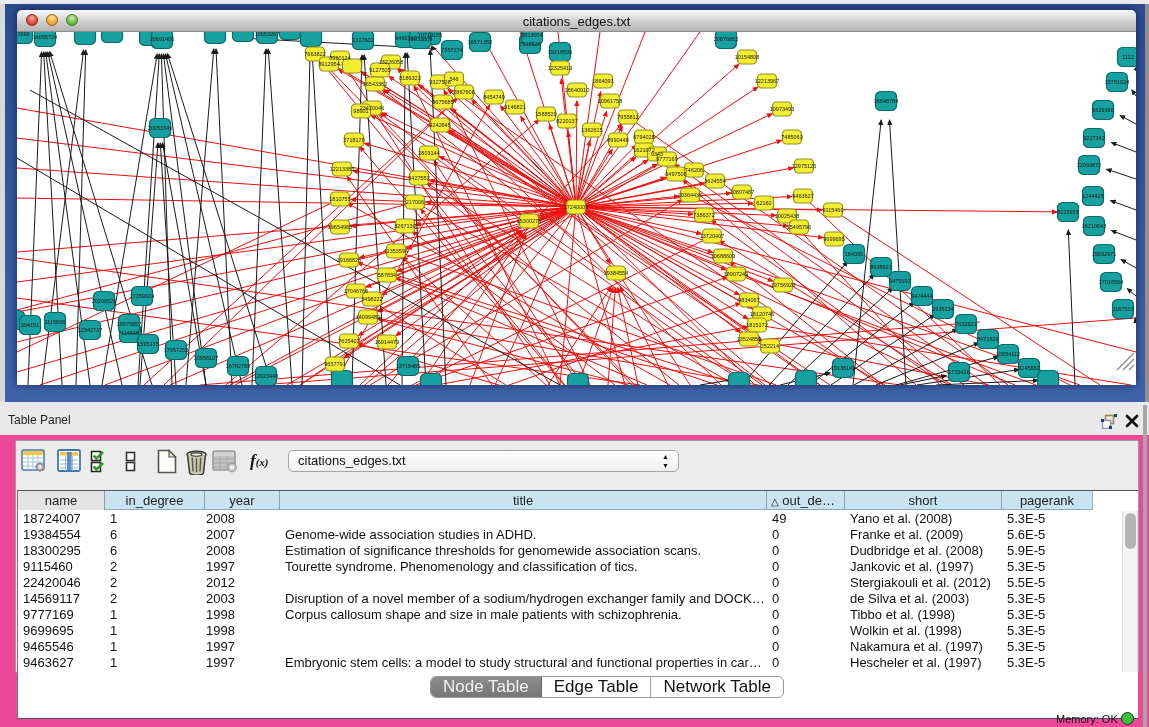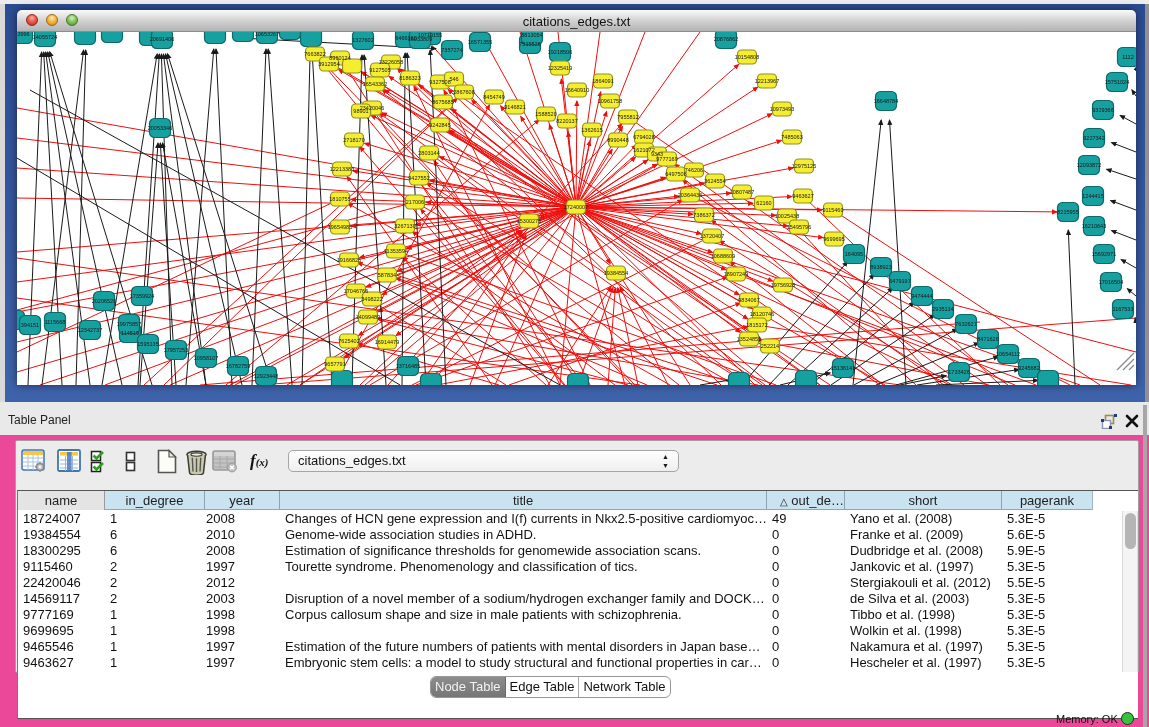--- a/index.html
+++ b/index.html
@@ -26,37 +26,37 @@
 .ic{position:absolute;top:0}
 #combo{position:absolute;left:270px;top:1px;width:391px;height:22px;background:linear-gradient(#fefefe,#efefef);border:1px solid #a5a5a5;border-radius:5px;font-size:13px;color:#111;line-height:20px;padding-left:9px}
 #combo .ar{position:absolute;right:9px;top:2px;font-size:7px;color:#1a1a1a;line-height:8.5px;letter-spacing:0}
 #tablewrap{position:absolute;left:1px;top:49px;width:1121px;height:229px;background:#fff;border-top:1px solid #555;border-bottom:1px solid #555;border-left:1px solid #777}
 #thead{position:absolute;left:0;top:0;width:1075px;height:19px;background:#c9e3f1;border-bottom:1px solid #8aa8ba}
 .th{position:absolute;top:0;height:19px;font-size:13px;color:#222;text-align:center;line-height:19px;border-right:1px solid #8ba4b2}
 #th1{left:0;width:87px;background:#e4e4e4;border-right:1px solid #9a9a9a}
 #th2{left:87px;width:100px}
 #th3{left:187px;width:75px}
 #th4{left:262px;width:487px}
-#th5{left:749px;width:78px;text-align:right;padding-left:4px}
+#th5{left:749px;width:78px;text-align:left;padding-left:4px}
 #th6{left:827px;width:157px}
 #th7{left:984px;width:91px;border-right:1px solid #9fb6c4}
 #tbody{position:absolute;left:0;top:20px;width:1075px;height:162px;overflow:hidden}
 .tr{height:16px;white-space:nowrap;position:relative}
 .c{position:absolute;top:0;height:16px;font-size:13px;line-height:16px;color:#111;overflow:hidden}
 .c1{left:5px;width:82px}
 .c2{left:92px;width:95px}
 .c3{left:188px;width:74px}
 .c4{left:267px;width:482px}
 .c5{left:754px;width:73px}
 .c6{left:832px;width:152px}
 .c7{left:989px;width:86px}
 #vscroll{position:absolute;left:1104px;top:20px;width:16px;height:161px;background:#f4f4f4;border-left:1px solid #dadada;border-right:1px solid #dadada}
 #vthumb{position:absolute;left:2px;top:2px;width:11px;height:36px;background:#b5b5b5;border-radius:6px}
 #tabs{position:absolute;left:430px;top:271px;height:22px;display:flex;border:1px solid #989898;border-radius:6px;overflow:hidden;background:#fff}
-.tab{font-size:13px;line-height:20px;padding:0 4px;color:#111;border-right:1px solid #a8a8a8}
+.tab{font-size:17px;line-height:20px;padding:0 12px;color:#111;border-right:1px solid #a8a8a8}
 .tab.sel{background:linear-gradient(#8d8d8d,#767676);color:#f2f2f2;border-right:1px solid #6a6a6a}
 .tab:last-child{border-right:none}
 #memory{position:absolute;left:1056px;top:308px;font-size:11px;color:#111}
 #memdot{position:absolute;left:1121px;top:307px;width:13px;height:13px;border-radius:50%;background:#38c23c;border:1.5px solid #2a2a2a}
 #redge{position:absolute;left:1143px;top:0;width:4px;height:325px;background:#a6a6a6}
 </style></head>
 <body>
 <div id="topstrip"></div>
 <div id="leftstrip"></div>
 <div id="blue"></div>
@@ -669,29 +669,28 @@
         <div class="th" id="th4">title</div>
         <div class="th" id="th5"><span style="font-size:10px">△</span> out_de…</div>
         <div class="th" id="th6">short</div>
         <div class="th" id="th7">pagerank</div>
       </div>
       <div id="tbody">
           <div class="tr">
             <div class="c c1">18724007</div>
             <div class="c c2">1</div>
             <div class="c c3">2008</div>
-            <div class="c c4">Changes of HCN gene expression and I(f) currents in Nkx2.5-positive cardiomyoc…</div>
             <div class="c c5">49</div>
             <div class="c c6">Yano et al. (2008)</div>
             <div class="c c7">5.3E-5</div>
           </div>
           <div class="tr">
             <div class="c c1">19384554</div>
             <div class="c c2">6</div>
-            <div class="c c3">2010</div>
+            <div class="c c3">2007</div>
             <div class="c c4">Genome-wide association studies in ADHD.</div>
             <div class="c c5">0</div>
             <div class="c c6">Franke et al. (2009)</div>
             <div class="c c7">5.6E-5</div>
           </div>
           <div class="tr">
             <div class="c c1">18300295</div>
             <div class="c c2">6</div>
             <div class="c c3">2008</div>
             <div class="c c4">Estimation of significance thresholds for genomewide association scans.</div>
@@ -739,21 +738,20 @@
             <div class="c c2">1</div>
             <div class="c c3">1998</div>
             <div class="c c5">0</div>
             <div class="c c6">Wolkin et al. (1998)</div>
             <div class="c c7">5.3E-5</div>
           </div>
           <div class="tr">
             <div class="c c1">9465546</div>
             <div class="c c2">1</div>
             <div class="c c3">1997</div>
-            <div class="c c4">Estimation of the future numbers of patients with mental disorders in Japan base…</div>
             <div class="c c5">0</div>
             <div class="c c6">Nakamura et al. (1997)</div>
             <div class="c c7">5.3E-5</div>
           </div>
           <div class="tr">
             <div class="c c1">9463627</div>
             <div class="c c2">1</div>
             <div class="c c3">1997</div>
             <div class="c c4">Embryonic stem cells: a model to study structural and functional properties in car…</div>
             <div class="c c5">0</div>

